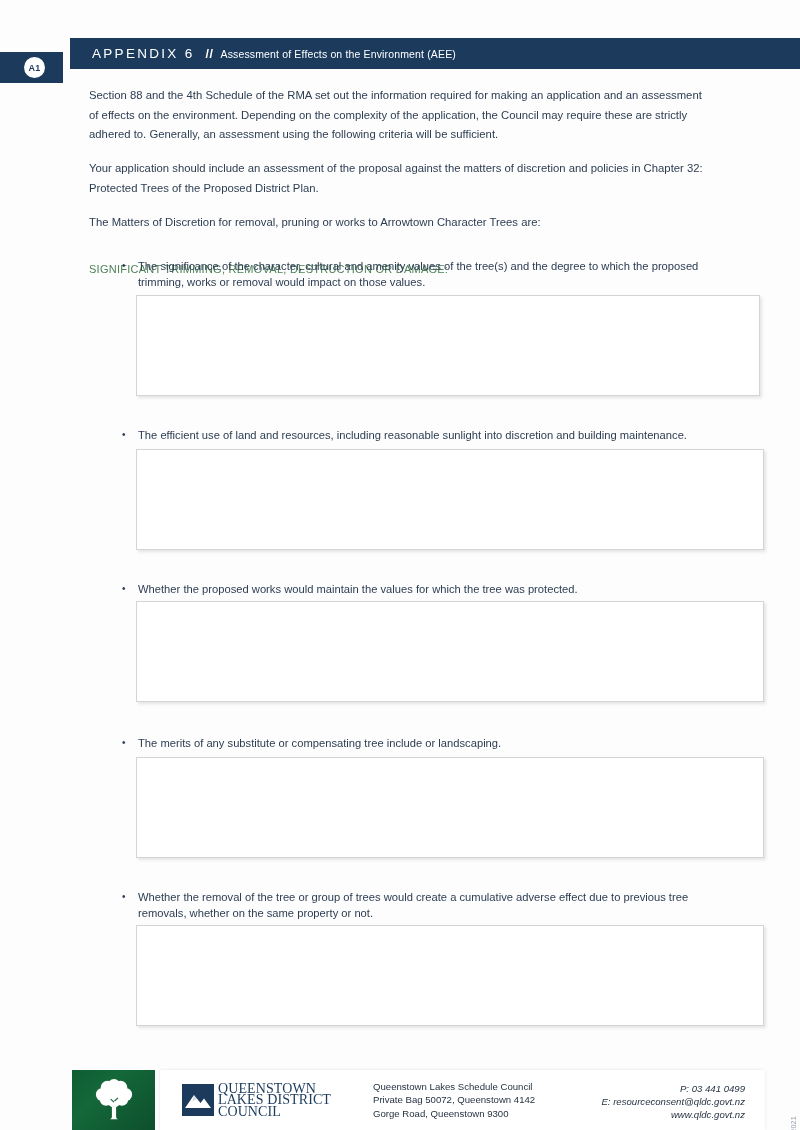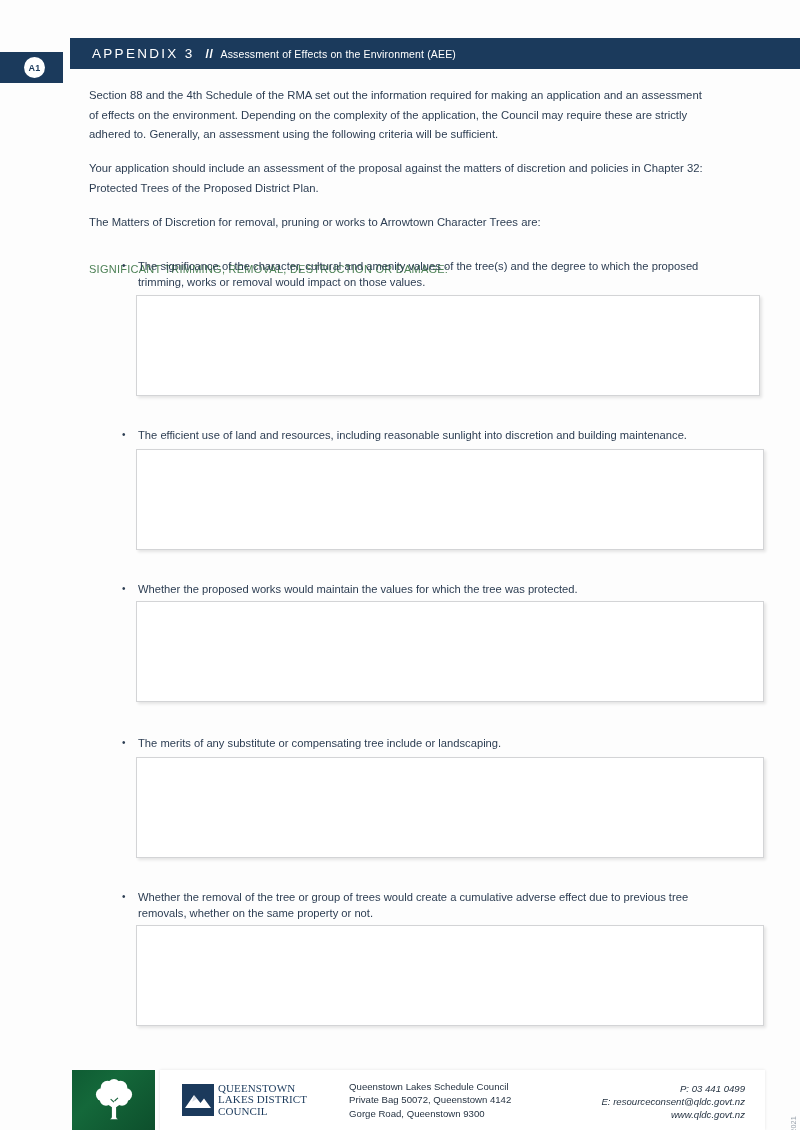--- a/index.html
+++ b/index.html
@@ -192,21 +192,21 @@
     width: 32px;
     height: 32px;
     background: #1b3a5c;
     flex: 0 0 32px;
     display: block;
   }
   .qldc-wordmark {
     margin-left: 4px;
     font-family: "Liberation Serif", serif;
     color: #1b3a5c;
-    font-size: 11px;
+    font-size: 14px;
     line-height: 11.2px;
     letter-spacing: 0.1px;
   }
   .qldc-wordmark div { white-space: nowrap; }
   .footer-address {
     margin-left: 42px;
     font-size: 9.6px;
     line-height: 13.2px;
     color: #1f2d3d;
     white-space: nowrap;
@@ -239,21 +239,21 @@
 </head>
 <body>
 
 <div class="page">
 
   <div class="header">
     <div class="header-left-bar">
       <div class="header-badge">A1</div>
     </div>
     <div class="header-main-bar">
-      <span class="header-title">APPENDIX 3</span>
+      <span class="header-title">APPENDIX 6</span>
       <span class="header-sep">//</span>
       <span class="header-subtitle">Assessment of Effects on the Environment (AEE)</span>
     </div>
   </div>
 
   <div class="content">
     <p class="para">Section 88 and the 4th Schedule of the RMA set out the information required for making an application and an assessment of effects on the environment. Depending on the complexity of the application,  the Council may require these are strictly adhered to. Generally, an assessment using the following criteria will be sufficient.</p>
     <p class="para">Your application should include an assessment of the proposal against the matters of discretion and policies in Chapter 32: Protected Trees  of the Proposed District Plan.</p>
     <p class="para tight">The Matters of Discretion for removal, pruning or works to Arrowtown Character Trees are:</p>
     <p class="section-heading">SIGNIFICANT TRIMMING, REMOVAL, DESTRUCTION OR DAMAGE:</p>

